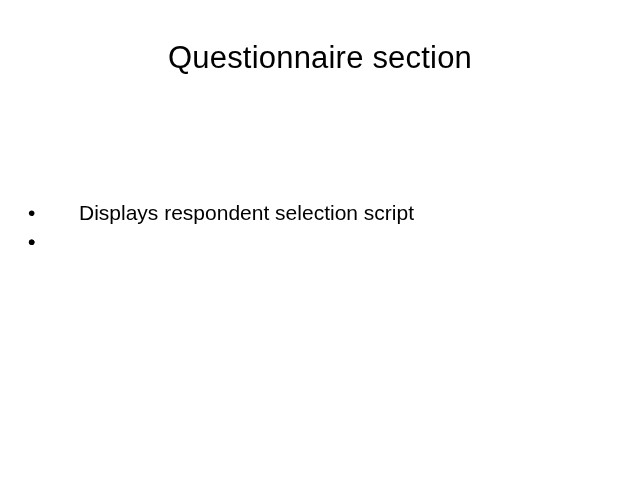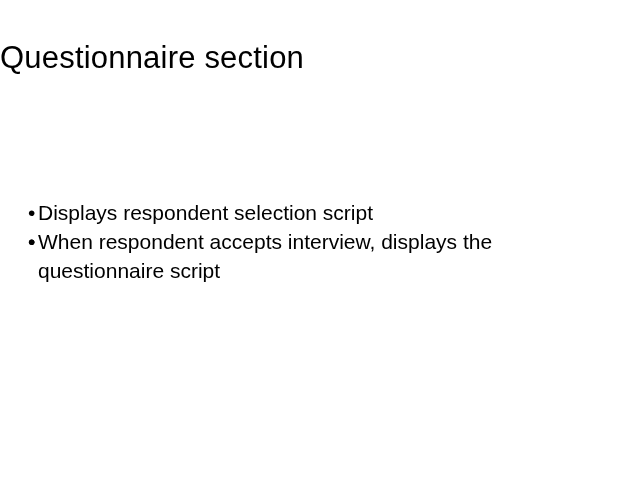--- a/index.html
+++ b/index.html
@@ -19,21 +19,21 @@
     position: relative;
     width: 640px;
     height: 480px;
     background: #ffffff;
   }
   .slide-title {
     position: absolute;
     top: 38px;
     left: 0;
     width: 640px;
-    text-align: left;
+    text-align: center;
     font-size: 31px;
     line-height: 40px;
     font-weight: normal;
     letter-spacing: 0.2px;
     color: #000000;
     margin: 0;
     white-space: nowrap;
   }
   .slide-body {
     position: absolute;
@@ -56,20 +56,21 @@
   }
   .bullet-marker {
     position: absolute;
     left: 0;
     top: 0;
     font-size: 21px;
     line-height: 29px;
   }
   .bullet-text {
     display: inline;
+    margin-left: 41px;
   }
 </style>
 </head>
 <body>
 
 <div class="slide">
 
   <h1 class="slide-title">Questionnaire section</h1>
 
   <div class="slide-body">
@@ -79,19 +80,18 @@
         <span class="bullet-marker">•</span>
         <span class="bullet-text">Displays respondent selection script</span>
       </li>
 
       <li class="bullet-item">
         <span class="bullet-marker">•</span>
       </li>
 
       <li class="bullet-item">
         <span class="bullet-marker">•</span>
-        <span class="bullet-text">When respondent accepts interview, displays the questionnaire script</span>
       </li>
 
     </ul>
   </div>
 
 </div>
 
 </body></html>

